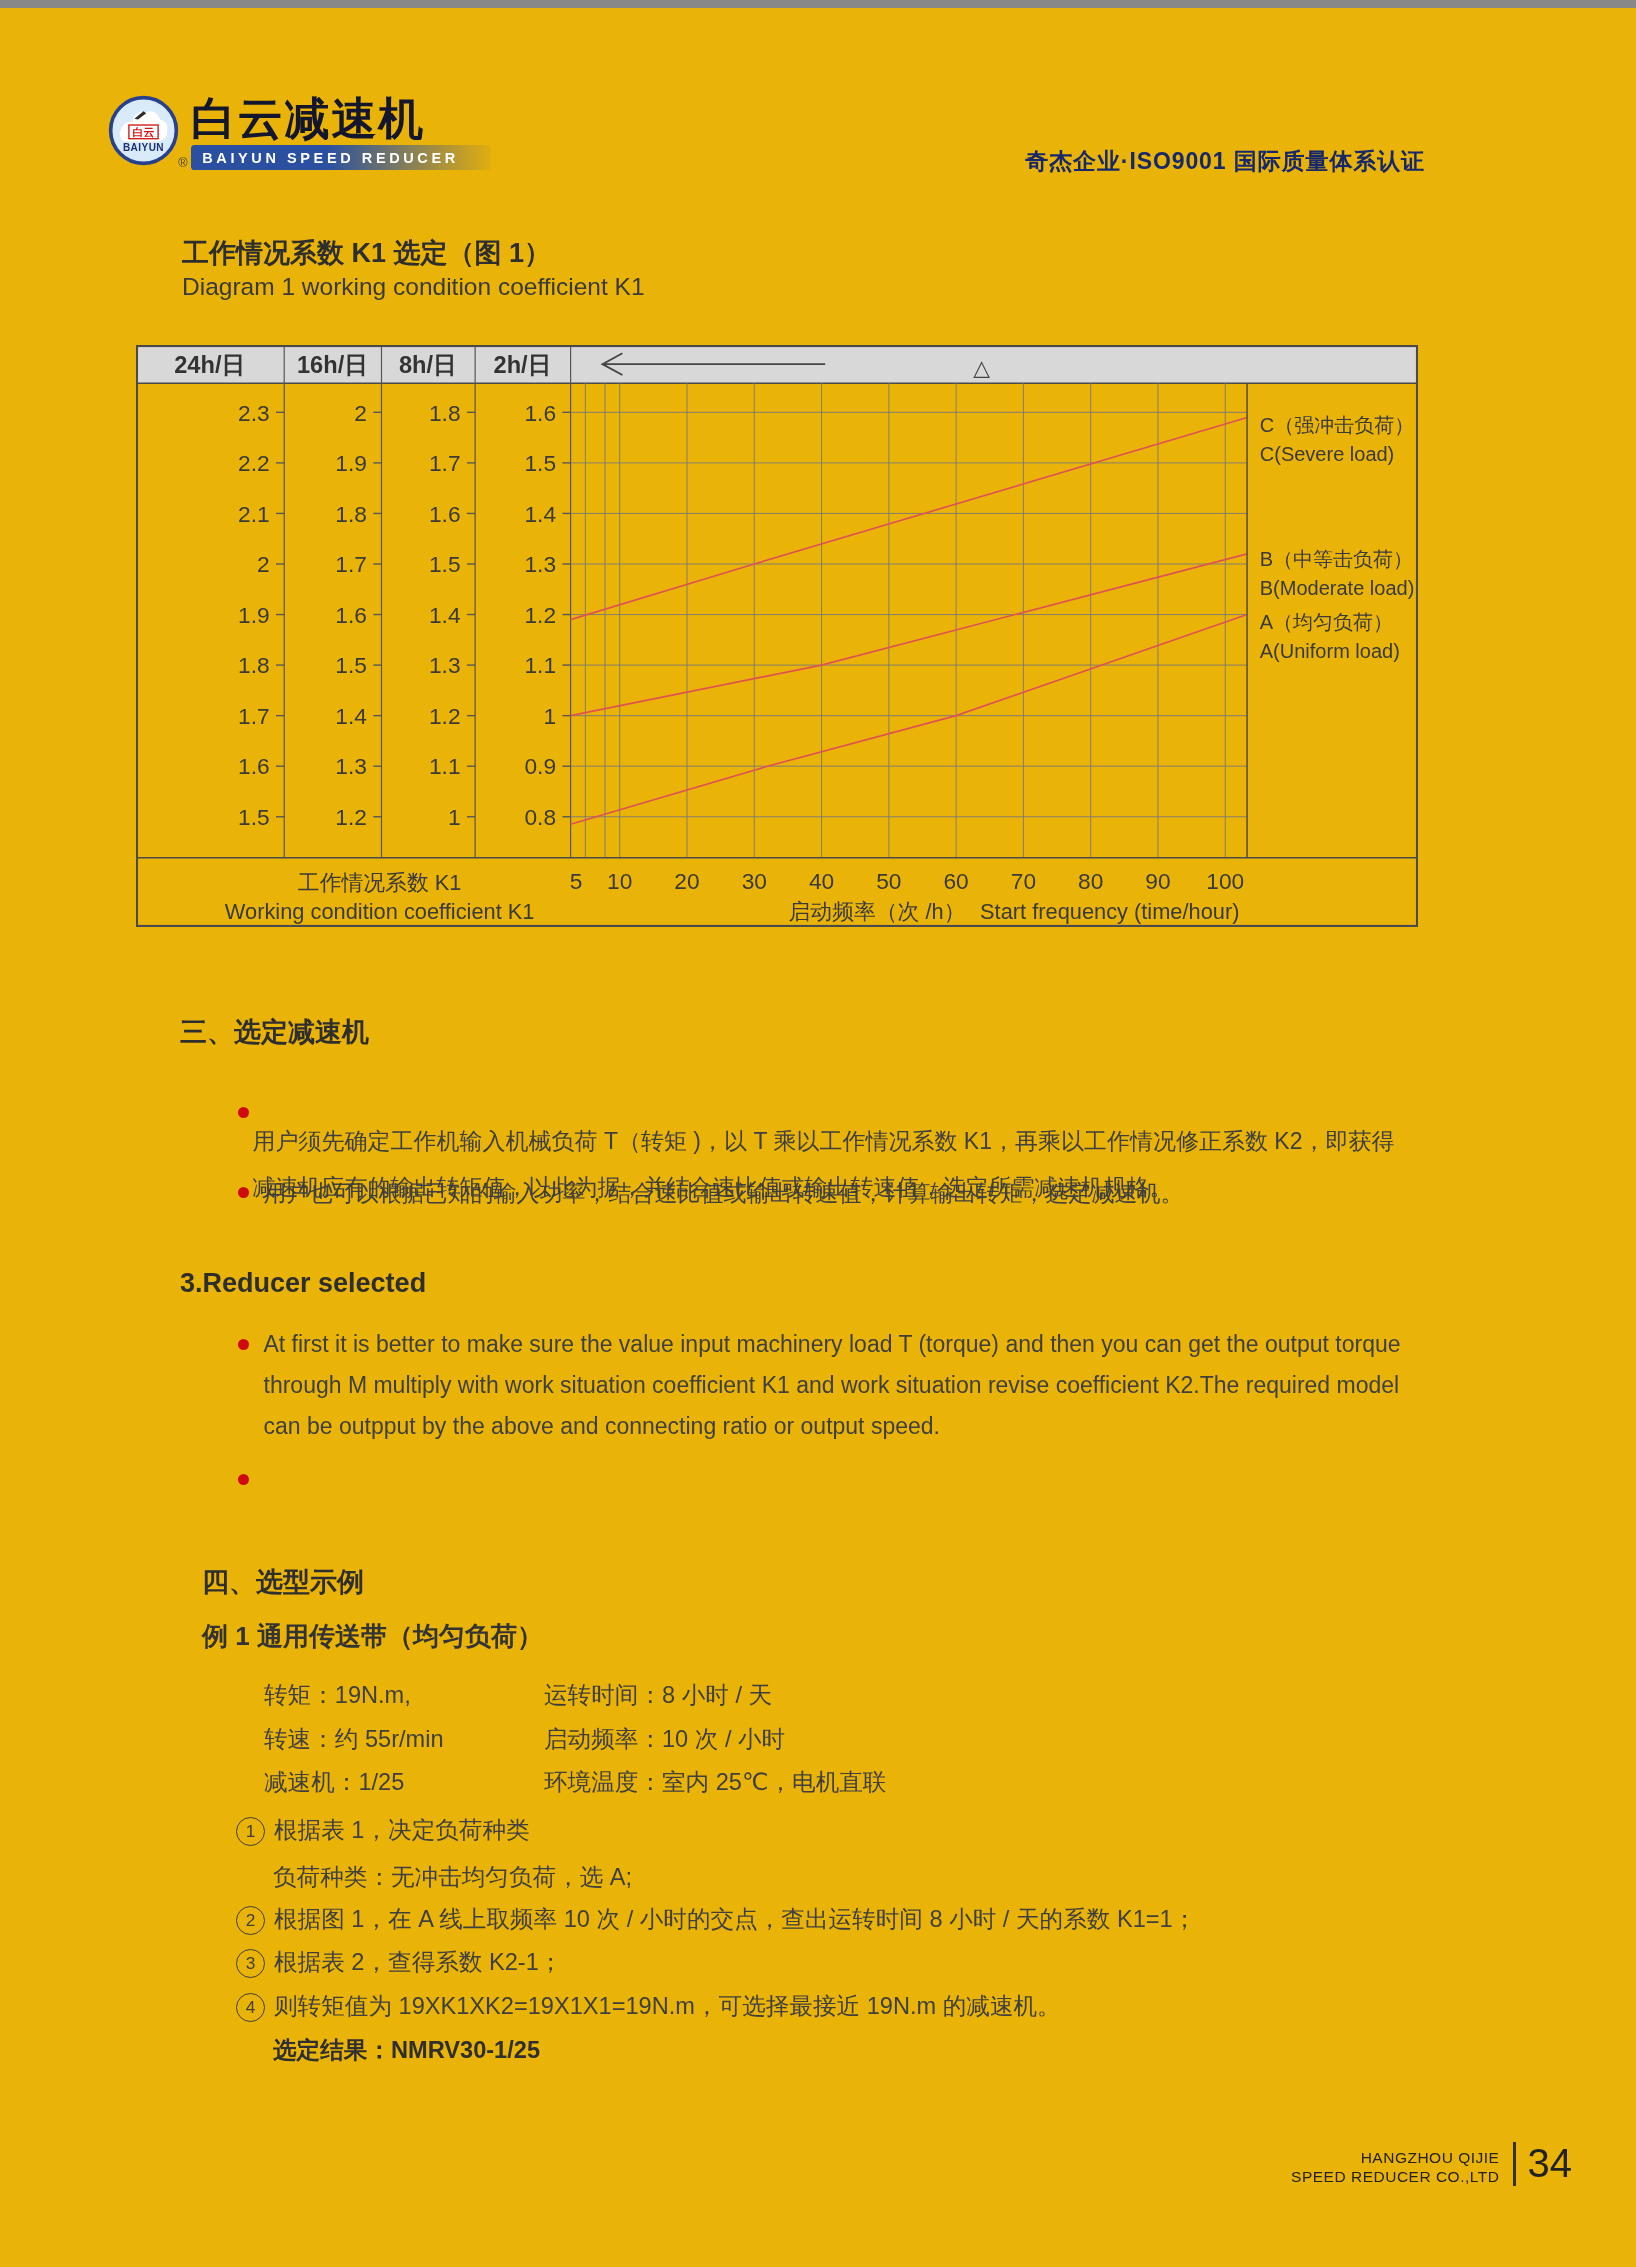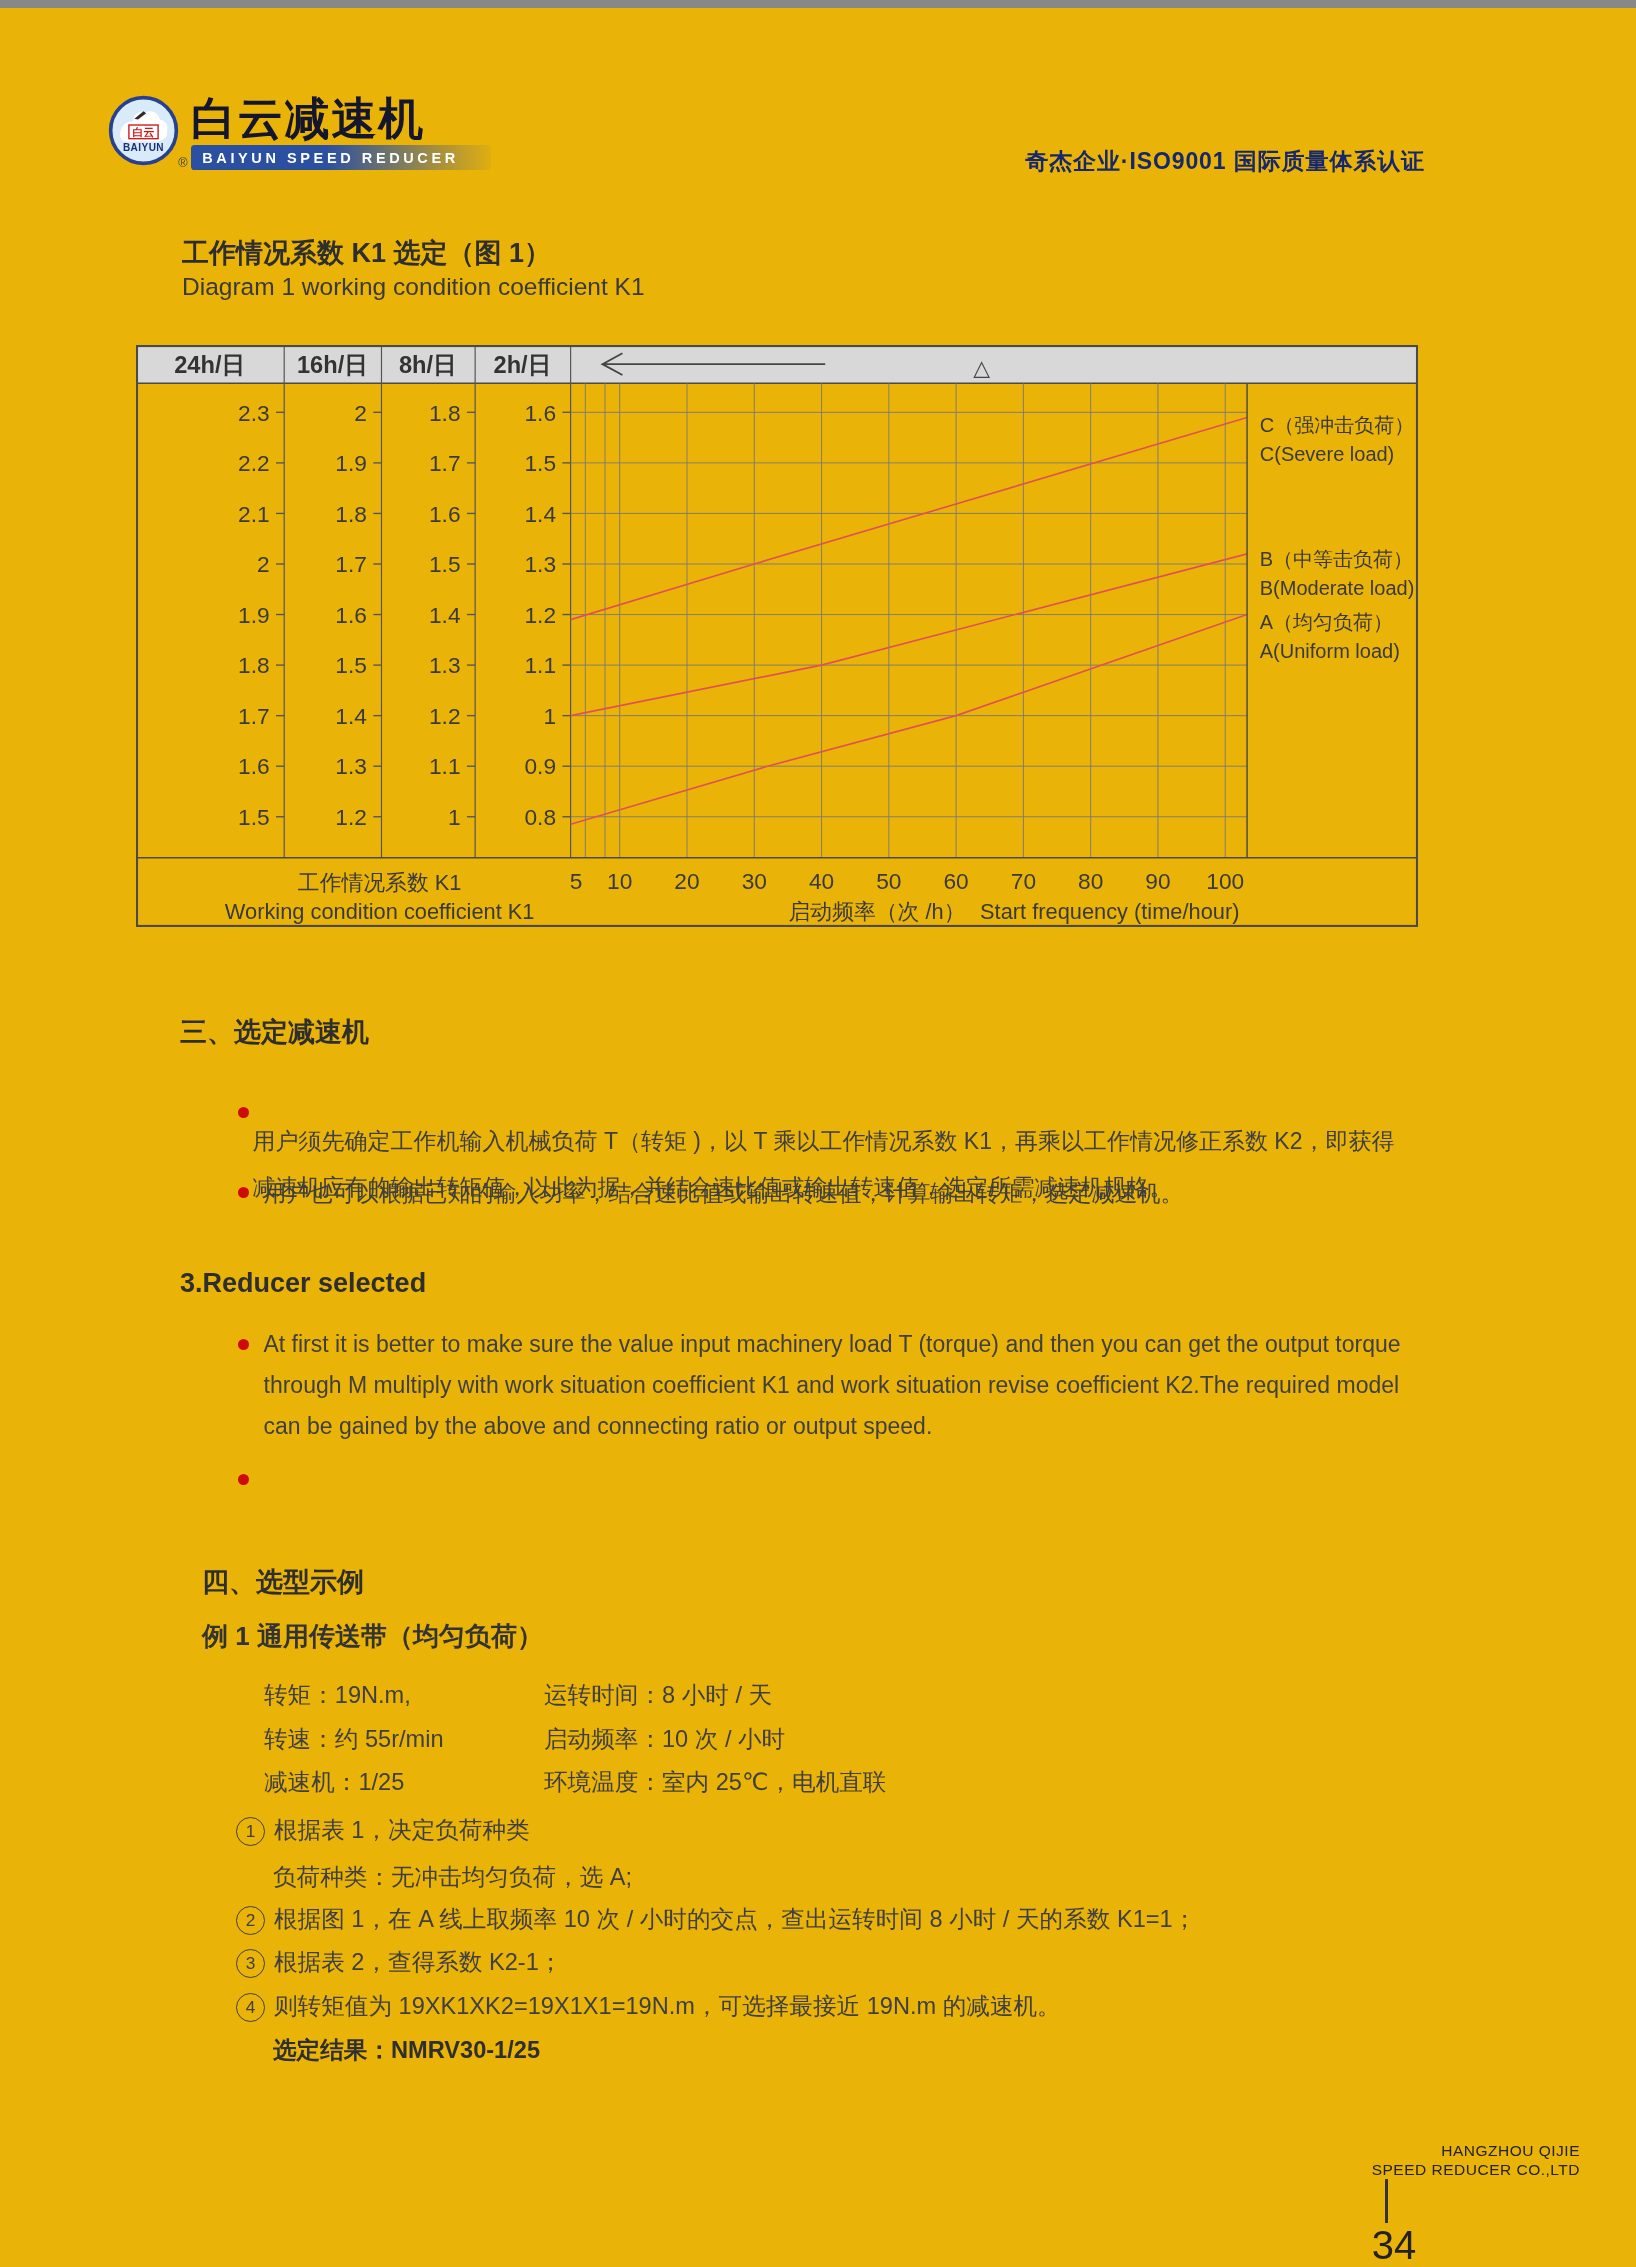--- a/index.html
+++ b/index.html
@@ -50,21 +50,21 @@
   .spec-left{position:absolute;left:0;white-space:nowrap;}
   .spec-right{position:absolute;left:280px;white-space:nowrap;}
   .step-row{position:absolute;display:flex;align-items:flex-start;}
   .cnum{width:27px;height:27px;border-radius:50%;border:1.4px solid #3f3f3f;font-size:17.3px;
         display:flex;align-items:center;justify-content:center;flex:0 0 27px;margin-top:2.7px;color:#3f3f3f;}
   .step-text{margin-left:9px;font-size:23.6px;color:#3f3f3f;white-space:nowrap;}
   .sub-text{font-size:23.6px;color:#3f3f3f;white-space:nowrap;}
   .result-text{font-size:23.6px;font-weight:700;color:#2f2f2f;white-space:nowrap;}
 
   
-  .footer{right:56px;top:2133px;display:flex;align-items:flex-start;flex-direction:column;}
+  .footer{right:64px;top:2133px;display:flex;align-items:flex-end;}
   .f-company{text-align:right;font-size:15.5px;color:#222;line-height:19px;letter-spacing:0.5px;}
   .f-bar{width:2.7px;height:44px;background:#333;margin:0 11.8px 0 13.6px;}
   .f-page{font-size:40px;color:#222;font-weight:500;}
 </style>
 </head>
 <body>
 
 <div class="page">
 
   <div class="abs logo-wrap">
@@ -260,21 +260,21 @@
   <div class="abs bullet-row" style="left:238px;top:1162px;width:1218px;">
     <div class="dot"></div>
     <div class="btext">用户也可以根据已知的输入功率，结合速比值或输出转速值，计算输出转矩，选定减速机。</div>
   </div>
 
   <div class="abs sec-heading" style="left:180px;top:1260px;font-weight:600;">3.Reducer selected</div>
   <div class="abs bullet-row" style="left:238px;top:1316px;width:1346px;">
     <div class="dot" style="margin-top:14.5px;"></div>
     <div class="btext-en">At first it is better to make sure the value input machinery load T (torque) and then you can get the output torque
 through M multiply with work situation coefficient K1 and work situation revise coefficient K2.The required model
-can be gained by the above and connecting ratio or output speed.</div>
+can be outpput by the above and connecting ratio or output speed.</div>
   </div>
   <div class="abs bullet-row" style="left:238px;top:1451px;width:1346px;">
     <div class="dot" style="margin-top:14.5px;"></div>
   </div>
 
   <div class="abs sec-heading" style="left:202px;top:1556px;">四、选型示例</div>
   <div class="abs example-title" style="left:202px;top:1611px;">例 1 通用传送带（均匀负荷）</div>
 
   <div class="abs" style="left:264px;top:1671px;width:1091px;height:136px;">
     <div class="spec-row" style="top:0;">

